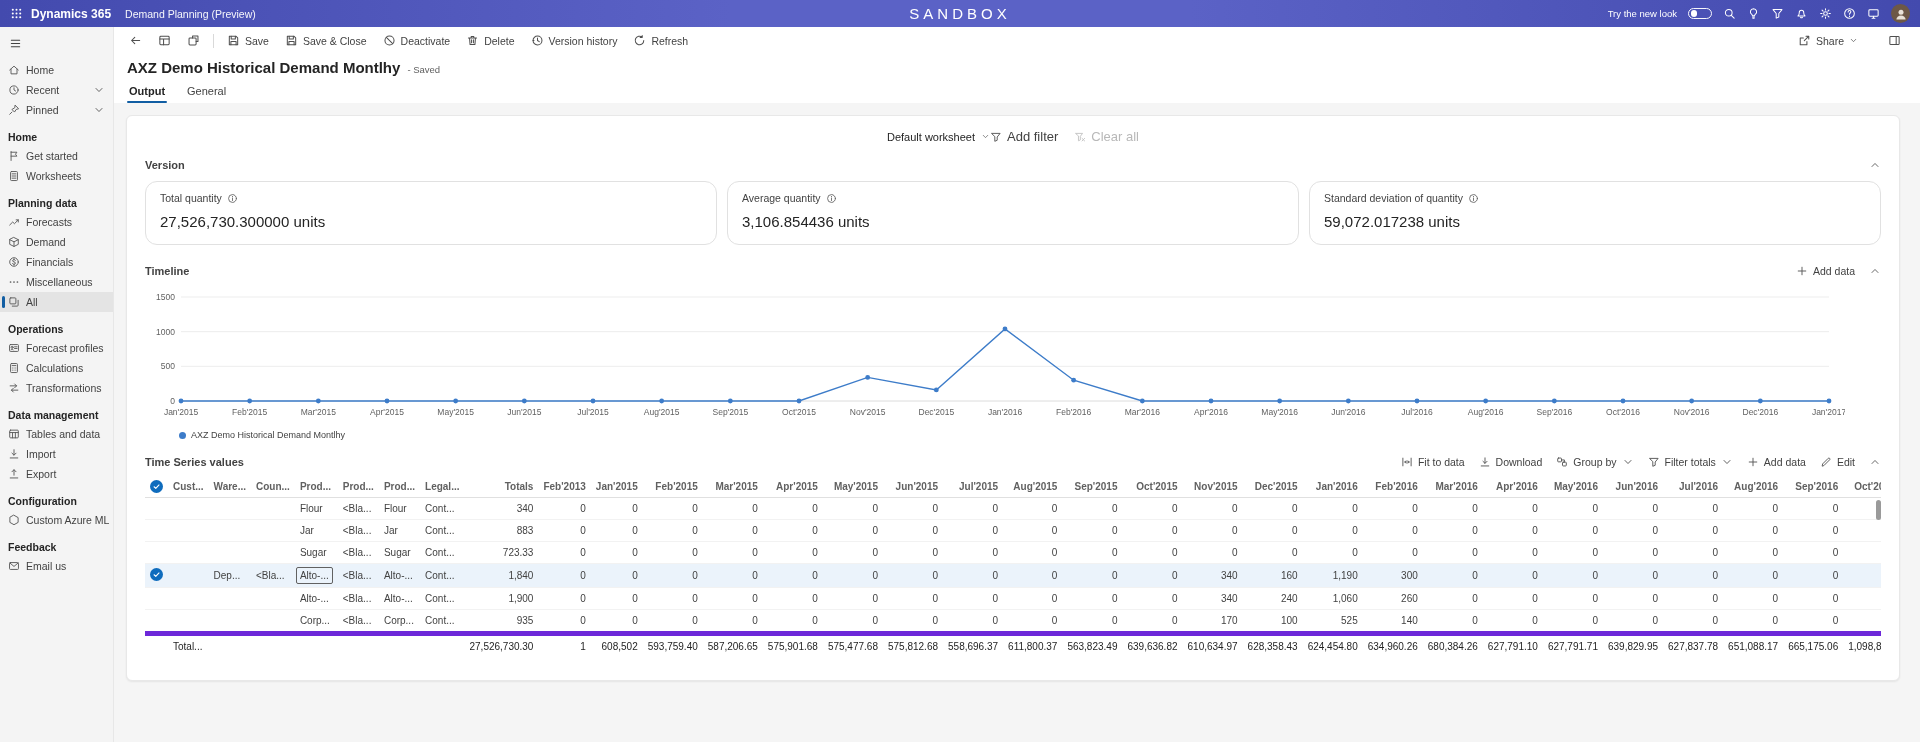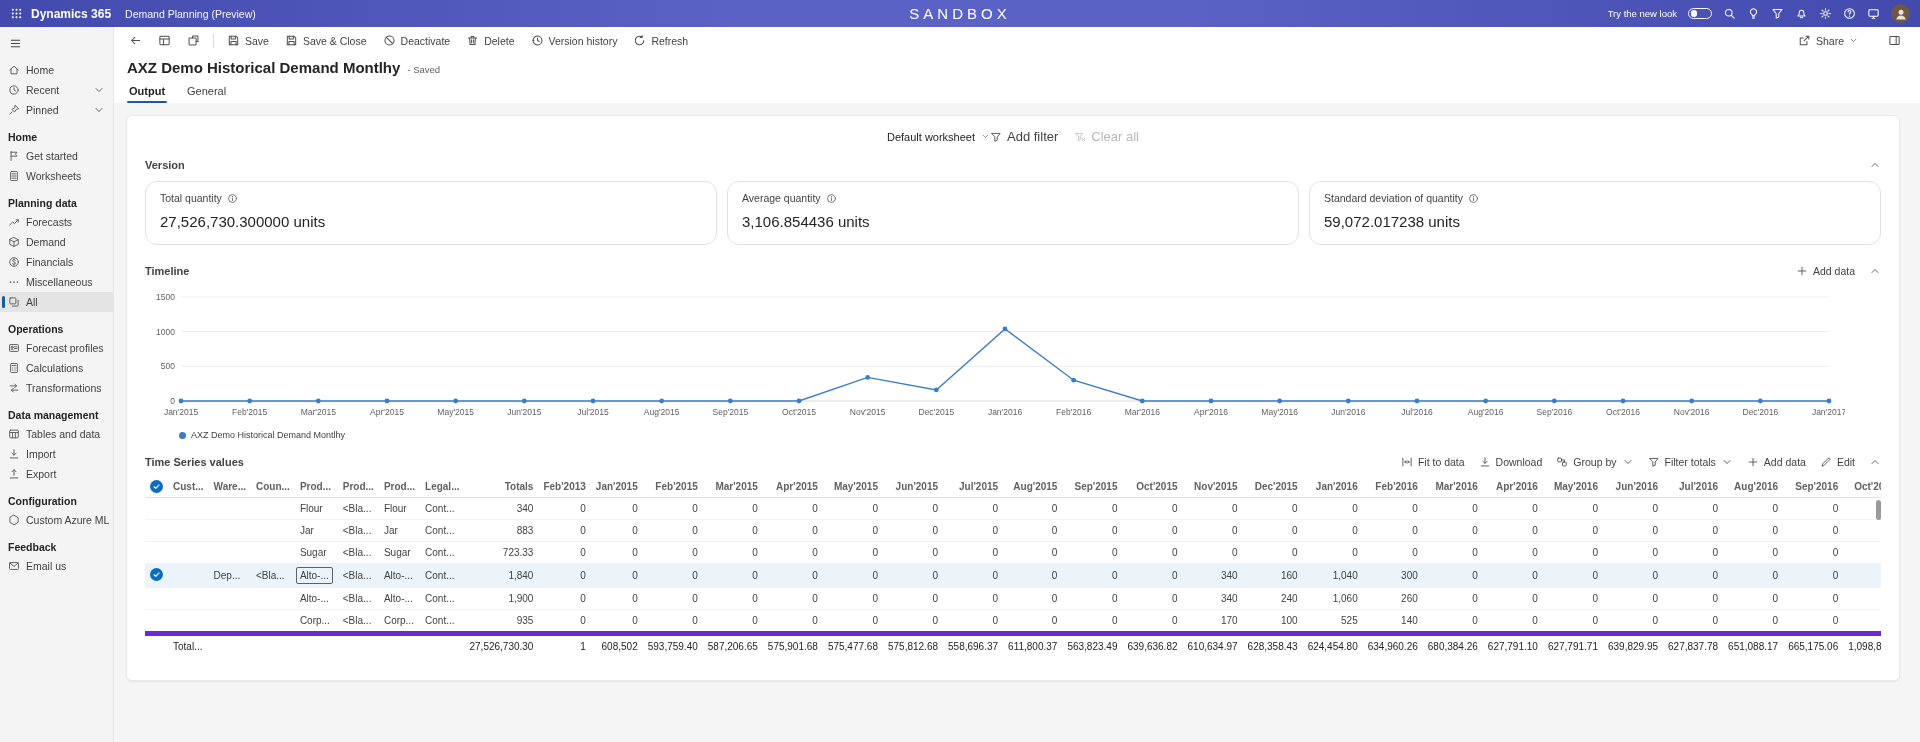--- a/index.html
+++ b/index.html
@@ -917,21 +917,21 @@
                   <td class="num">0</td>
                   <td class="num">0</td>
                   <td class="num">0</td>
                   <td class="num">0</td>
                   <td class="num">0</td>
                   <td class="num">0</td>
                   <td class="num">0</td>
                   <td class="num">0</td>
                   <td class="num">340</td>
                   <td class="num">160</td>
-                  <td class="num">1,040</td>
+                  <td class="num">1,190</td>
                   <td class="num">300</td>
                   <td class="num">0</td>
                   <td class="num">0</td>
                   <td class="num">0</td>
                   <td class="num">0</td>
                   <td class="num">0</td>
                   <td class="num">0</td>
                   <td class="num">0</td>
                   <td class="num">0</td>
                 </tr>

